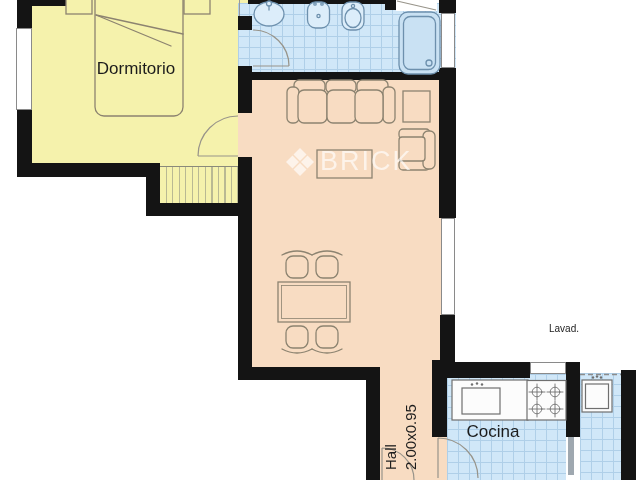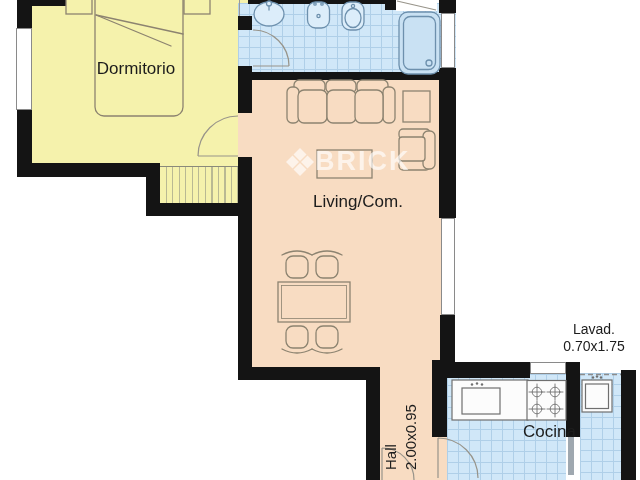--- a/index.html
+++ b/index.html
@@ -12,25 +12,25 @@
     background-image:linear-gradient(#afcfe8 1px,transparent 1px),
                      linear-gradient(90deg,#afcfe8 1px,transparent 1px);
     background-size:11px 11px;}
   .closet{background:repeating-linear-gradient(90deg,#b9b993 0 1px,transparent 1px 6.5px),#f5f2ac;
           border:1px solid #8a8a7a;box-sizing:border-box;}
   .wall{background:#141414;}
   .win{background:#ffffff;border:1px solid #8a8a8a;box-sizing:border-box;}
   .doorgap{background:#ffffff;}
   svg.overlay{position:absolute;left:0;top:0;}
   .label{position:absolute;text-align:center;font-size:17px;line-height:22px;white-space:nowrap;}
-  .label.small{font-size:14px;line-height:16.5px;text-align:center;}
+  .label.small{font-size:10px;line-height:16.5px;text-align:left;}
   .hall-label{position:absolute;left:381px;top:470px;width:96px;font-size:15px;line-height:20px;
               transform-origin:0 0;transform:rotate(-90deg);text-align:left;white-space:nowrap;}
-  .watermark{position:absolute;left:285px;top:146px;display:flex;align-items:center;
-             color:rgba(255,255,255,0.65);font-size:27px;font-weight:700;letter-spacing:2px;}
+  .watermark{position:absolute;left:285px;top:146px;display:flex;align-items:center;gap:5px;
+             color:rgba(255,255,255,0.65);font-size:27px;font-weight:400;letter-spacing:2px;}
 </style>
 </head>
 <body>
 
 <div class="plan">
 
   <div class="abs floor-bedroom" style="left:17px;top:0;width:235px;height:177px;"></div>
   <div class="abs closet" style="left:152px;top:166px;width:87px;height:38px;"></div>
   <div class="abs floor-tile" style="left:238px;top:3px;width:218px;height:77px;"></div>
   <div class="abs floor-living" style="left:238px;top:72px;width:217px;height:308px;"></div>
@@ -164,27 +164,25 @@
         <polygon points="1,15 7.5,8.5 14,15 7.5,21.5"></polygon>
       </g>
     </svg>
     <span>BRICK</span>
   </div>
 
   <div class="label" style="left:66px;top:58px;width:140px;">
     <div>Dormitorio</div>
   </div>
   <div class="label" style="left:288px;top:191px;width:140px;">
-    <div>Living/Com.</div>
   </div>
-  <div class="label" style="left:436px;top:421px;width:140px;text-align:right;">
+  <div class="label" style="left:423px;top:421px;width:140px;">
     <div>Cocina</div>
   </div>
   <div class="label small" style="left:549px;top:321px;width:90px;">
     <div>Lavad.</div>
-    <div>0.70x1.75</div>
   </div>
   <div class="hall-label">
     <div>Hall</div>
     <div>2.00x0.95</div>
   </div>
 
 </div>
 
 </body></html>

